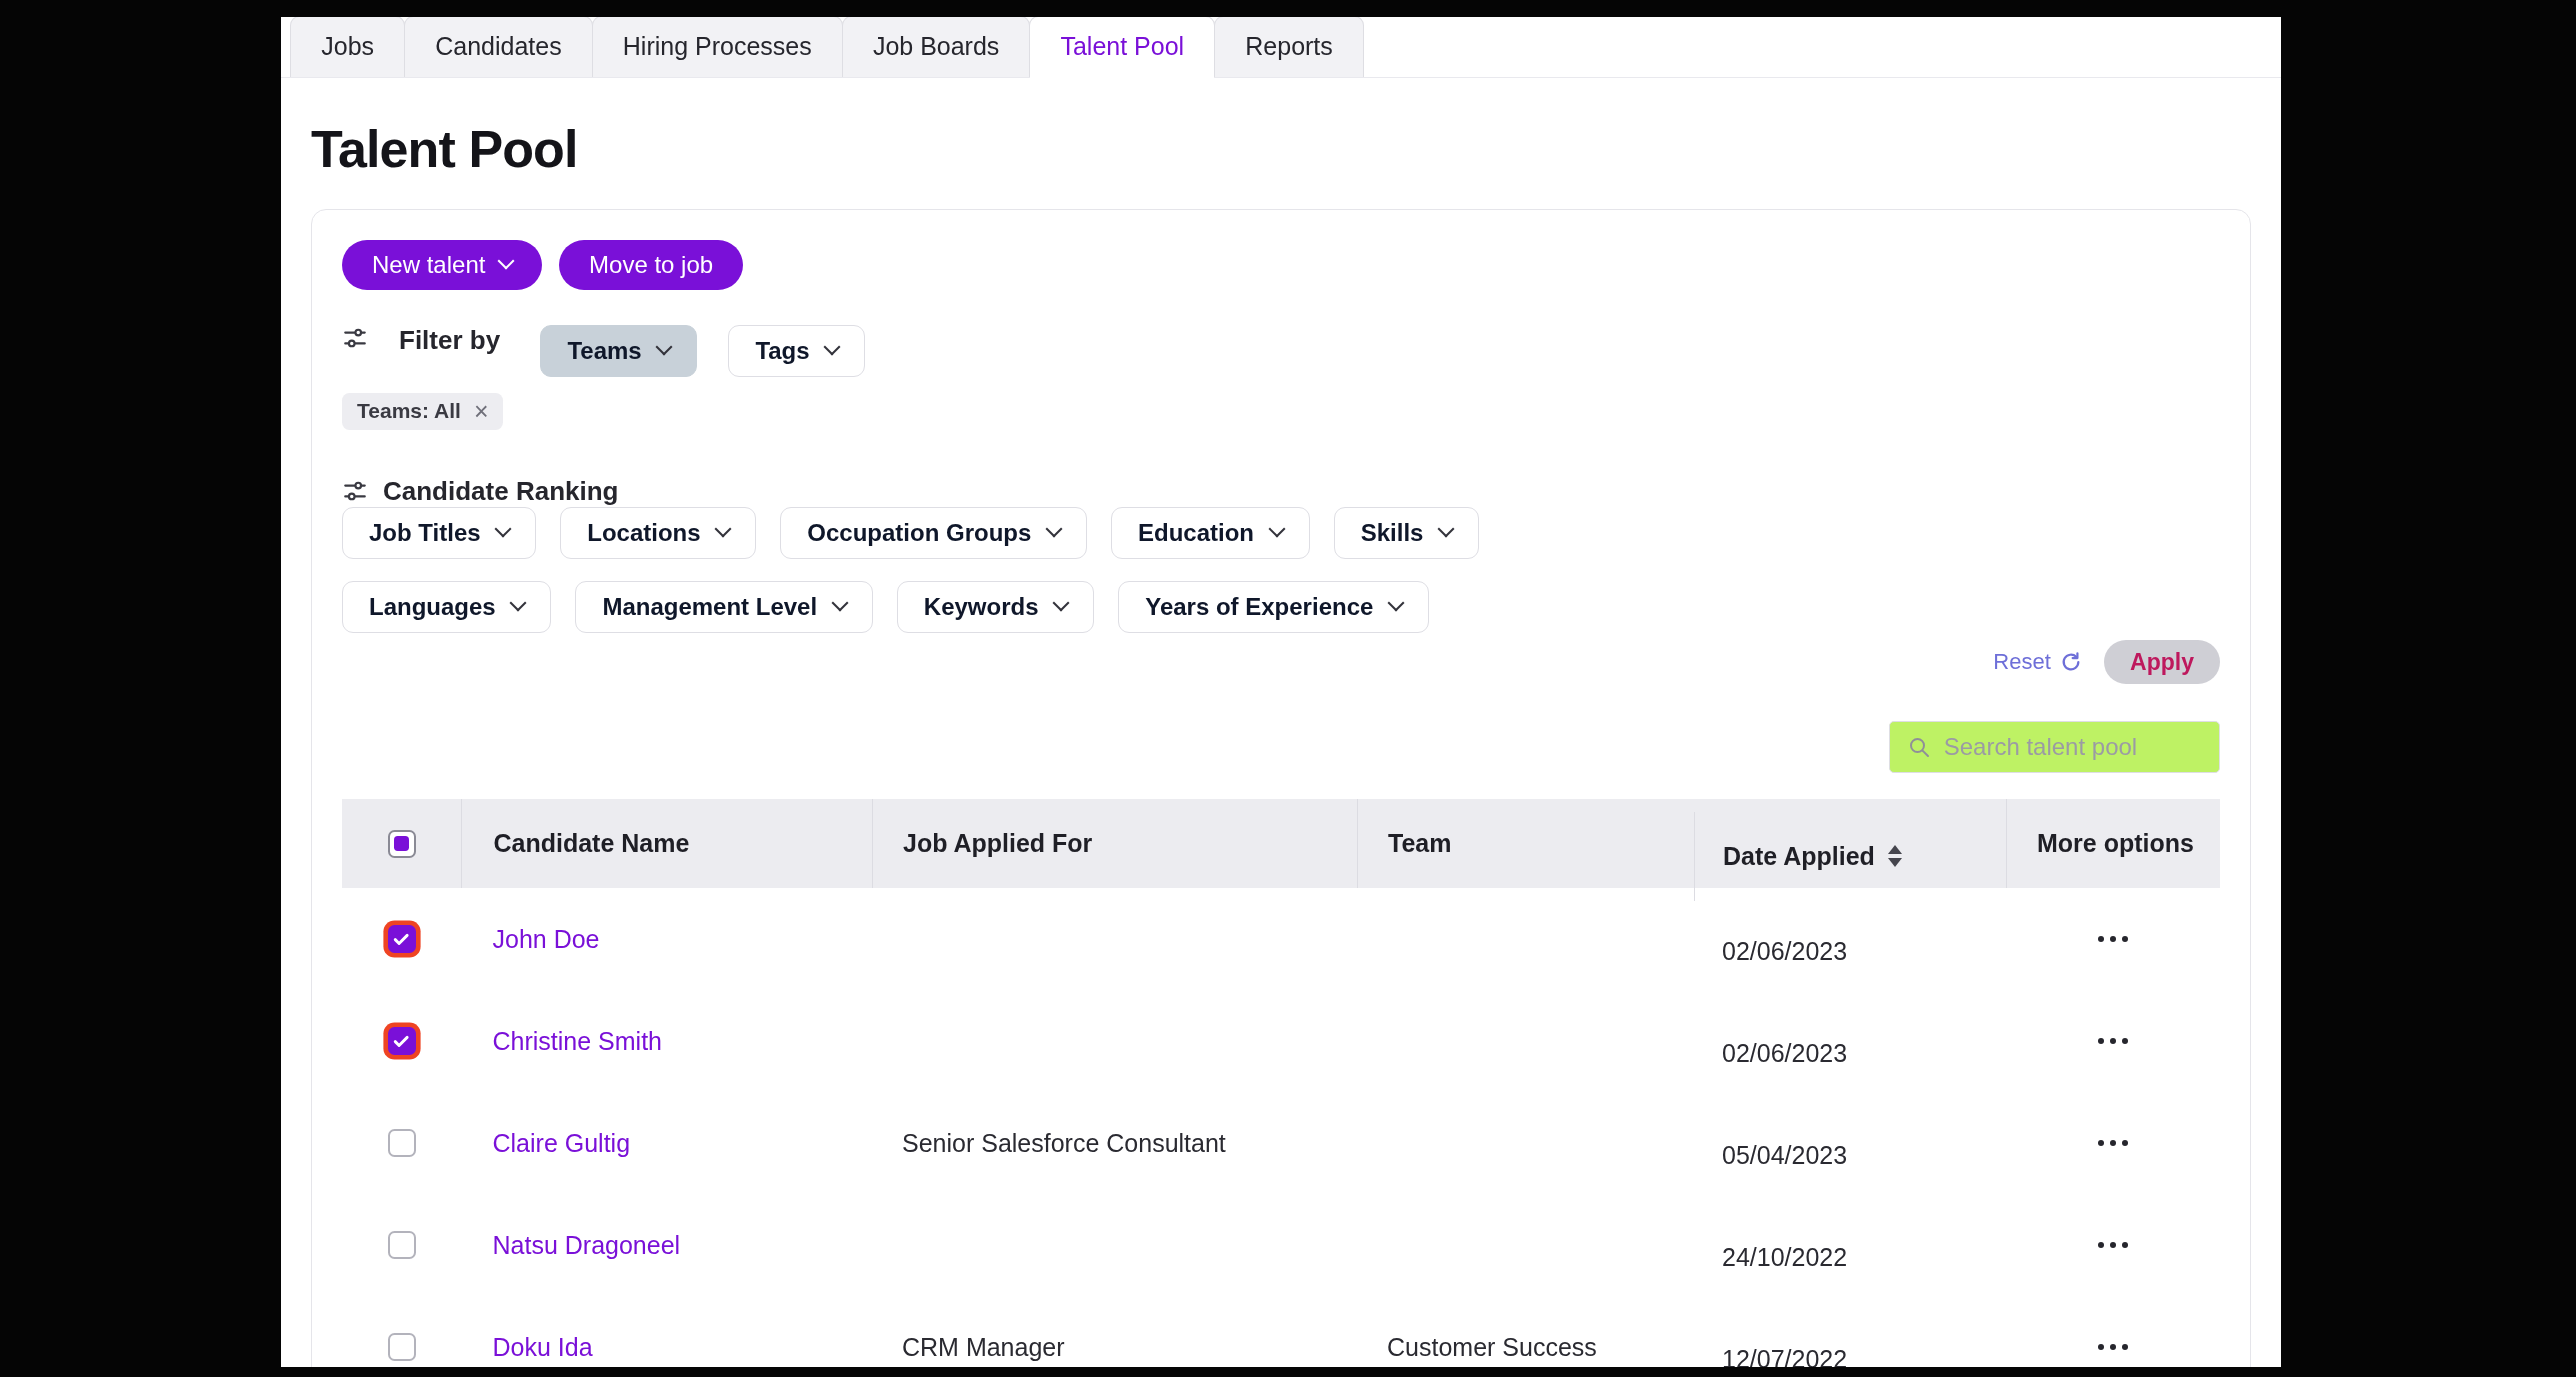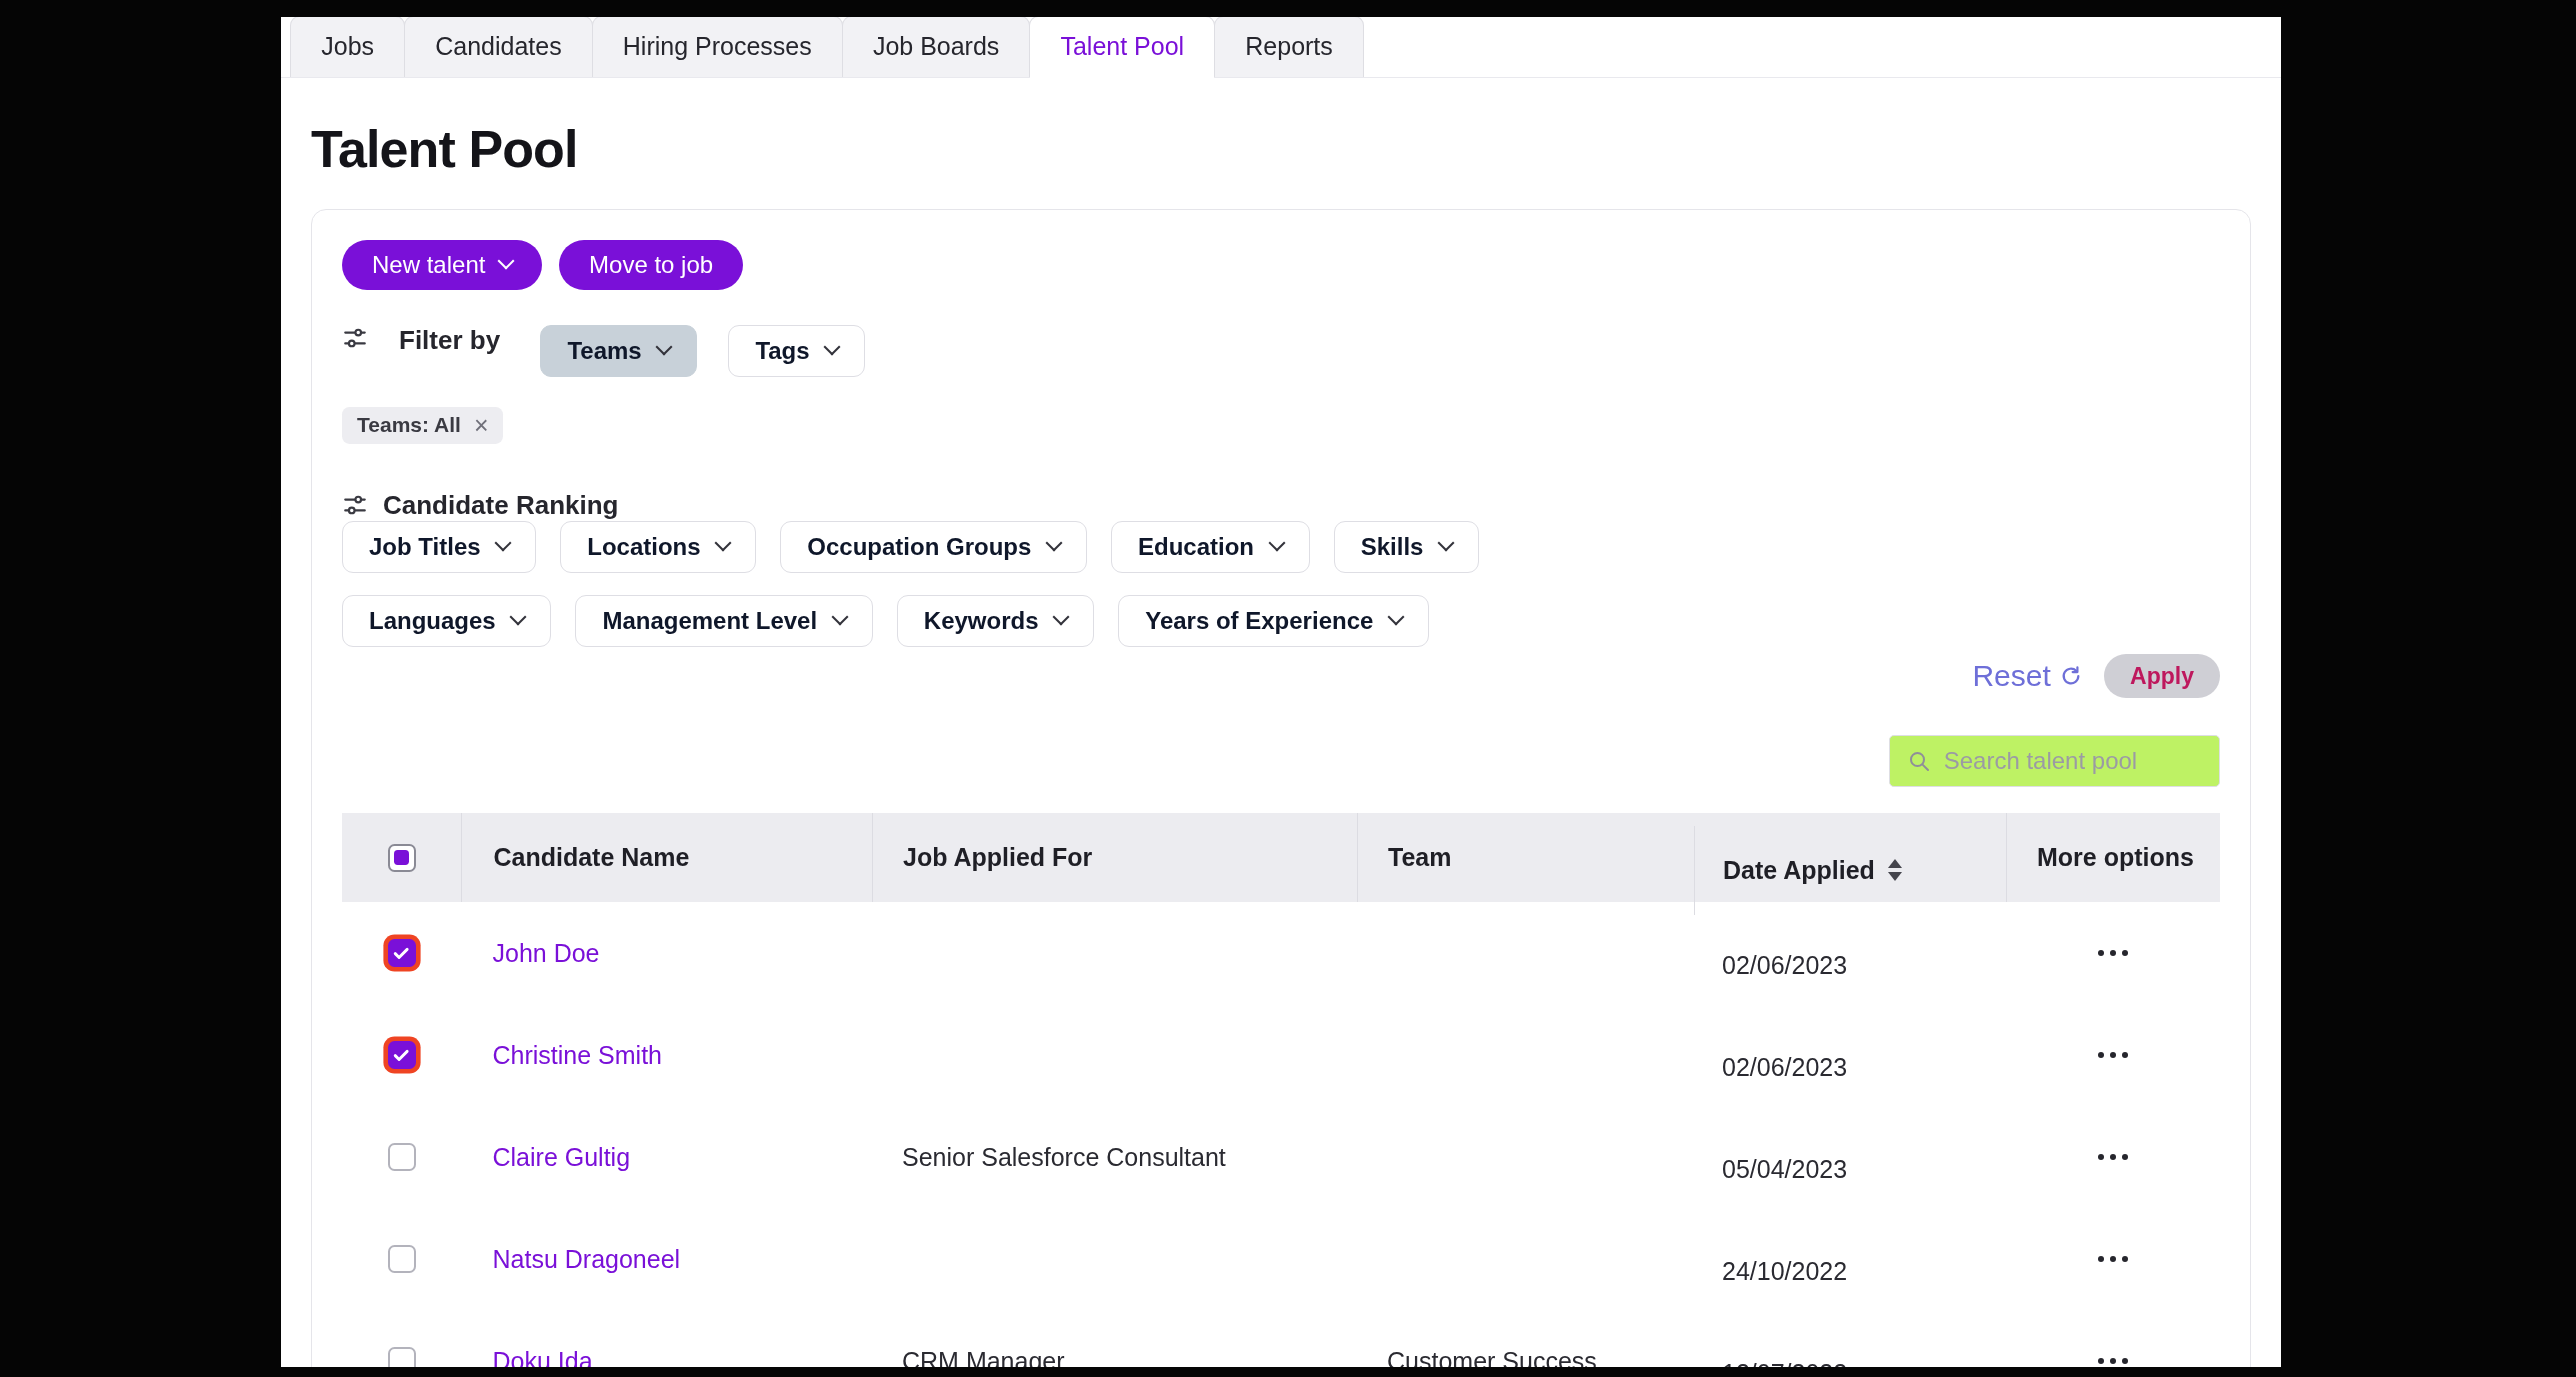--- a/index.html
+++ b/index.html
@@ -56,35 +56,35 @@
   .flabel { font-size: 26px; font-weight: 700; color: #26262d; margin-right: 9.3px; }
   .chip {
     height: 52px; padding: 0 26px; border-radius: 11px;
     font-size: 24px; font-weight: 700; color: #0f172a;
     background: #fff; border: 1.9px solid #dedee4;
     display: inline-flex; align-items: center; gap: 16.7px; cursor: pointer;
     white-space: nowrap;
   }
   .chip.selected { background: #c8d1d9; border-color: #c8d1d9; }
 
-  .applied-row { margin-top: 30px; }
+  .applied-row { margin-top: 16px; }
   .applied-chip {
     display: inline-flex; align-items: center; gap: 13px;
     background: #ededf1; border-radius: 7.4px; height: 37px; padding: 0 15px;
     font-size: 21px; font-weight: 700; color: #3a3a42; cursor: pointer;
   }
   .applied-chip .x { color: #70707a; font-size: 25px; font-weight: 400; line-height: 1; }
 
   .ranking-row { margin-top: 35px; display: flex; align-items: flex-start; flex-direction: column; }
   .ranking-label-group { display: flex; align-items: center; gap: 15px; width: 294px; flex: none; padding-top: 11px; }
   .ranking-chips { display: flex; flex-wrap: wrap; gap: 22px 24px; max-width: 1176px; }
   .ranking-actions { margin-left: auto; display: flex; align-items: center; gap: 22px; padding-top: 7.4px; }
   .reset-btn {
     display: inline-flex; align-items: center; gap: 9.3px;
-    background: none; border: none; color: #6e6fd8; font-size: 30px; cursor: pointer;
+    background: none; border: none; color: #6e6fd8; font-size: 22px; cursor: pointer;
   }
   .apply-btn {
     height: 44px; padding: 0 26px; border-radius: 22px;
     background: #cfcfd5; color: #be185d; font-size: 23px; font-weight: 600;
     border: none; cursor: pointer;
   }
 
   .search-row { margin-top: 37px; display: flex; justify-content: flex-end; }
   .searchbox {
     width: 331px; height: 52px; border: 1.9px solid #dedee4; border-radius: 5px;

